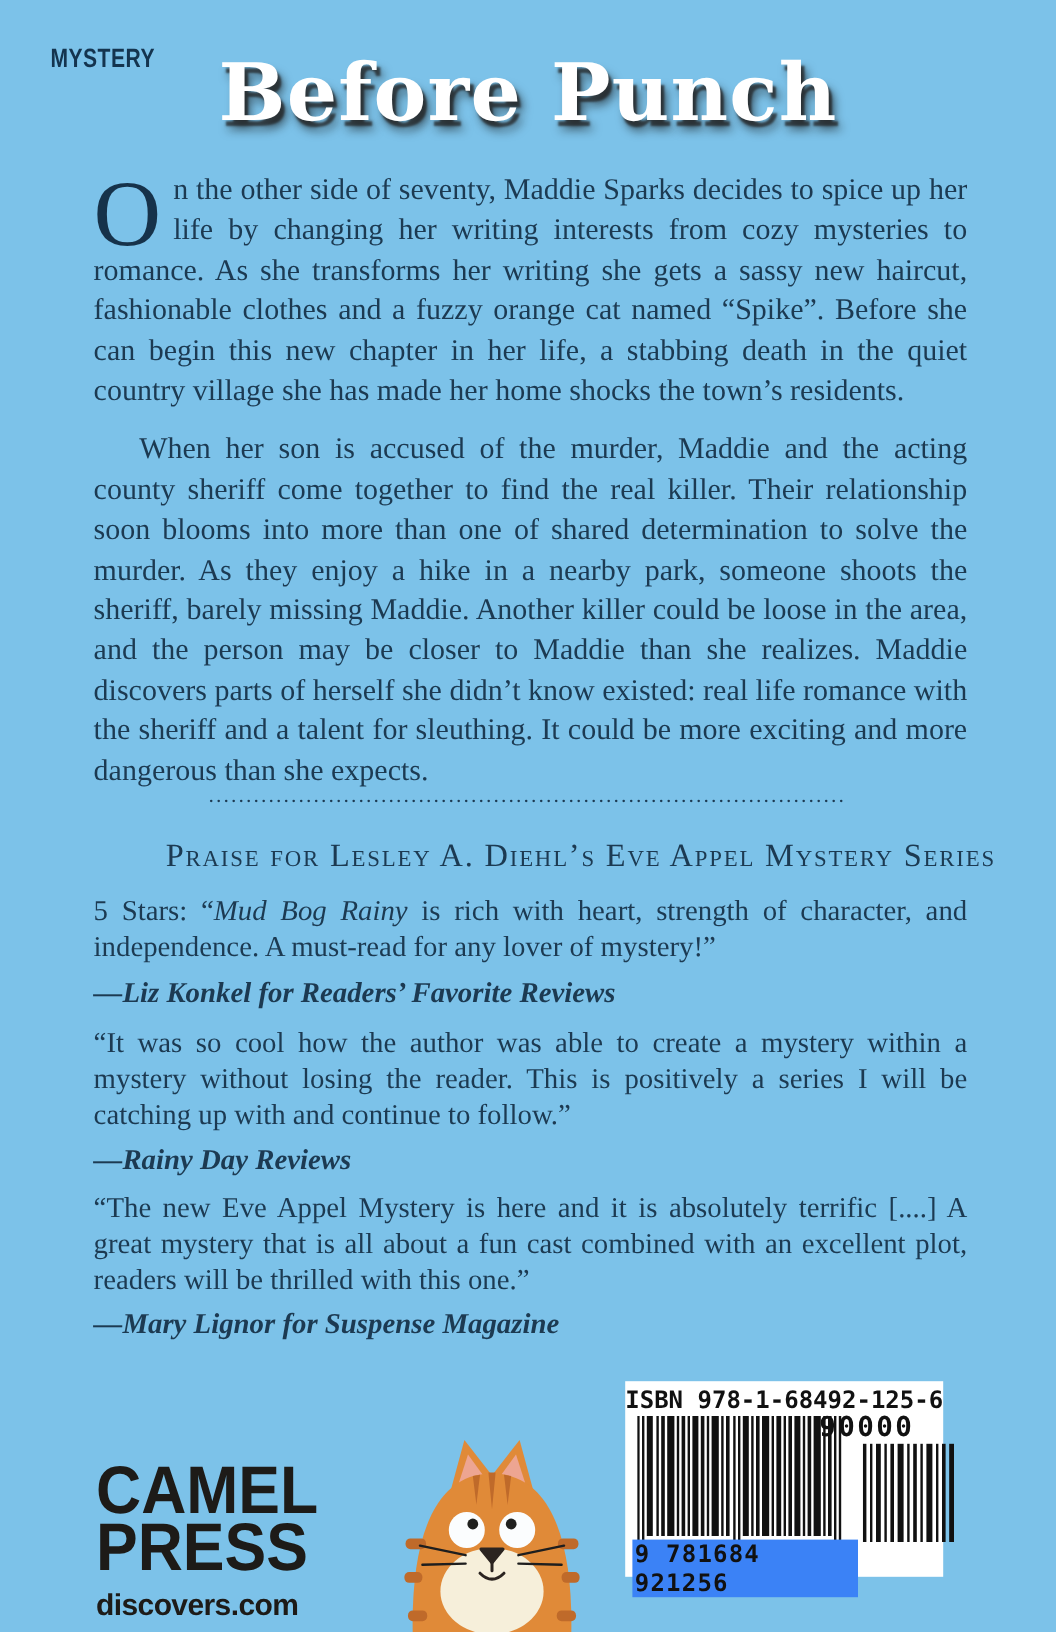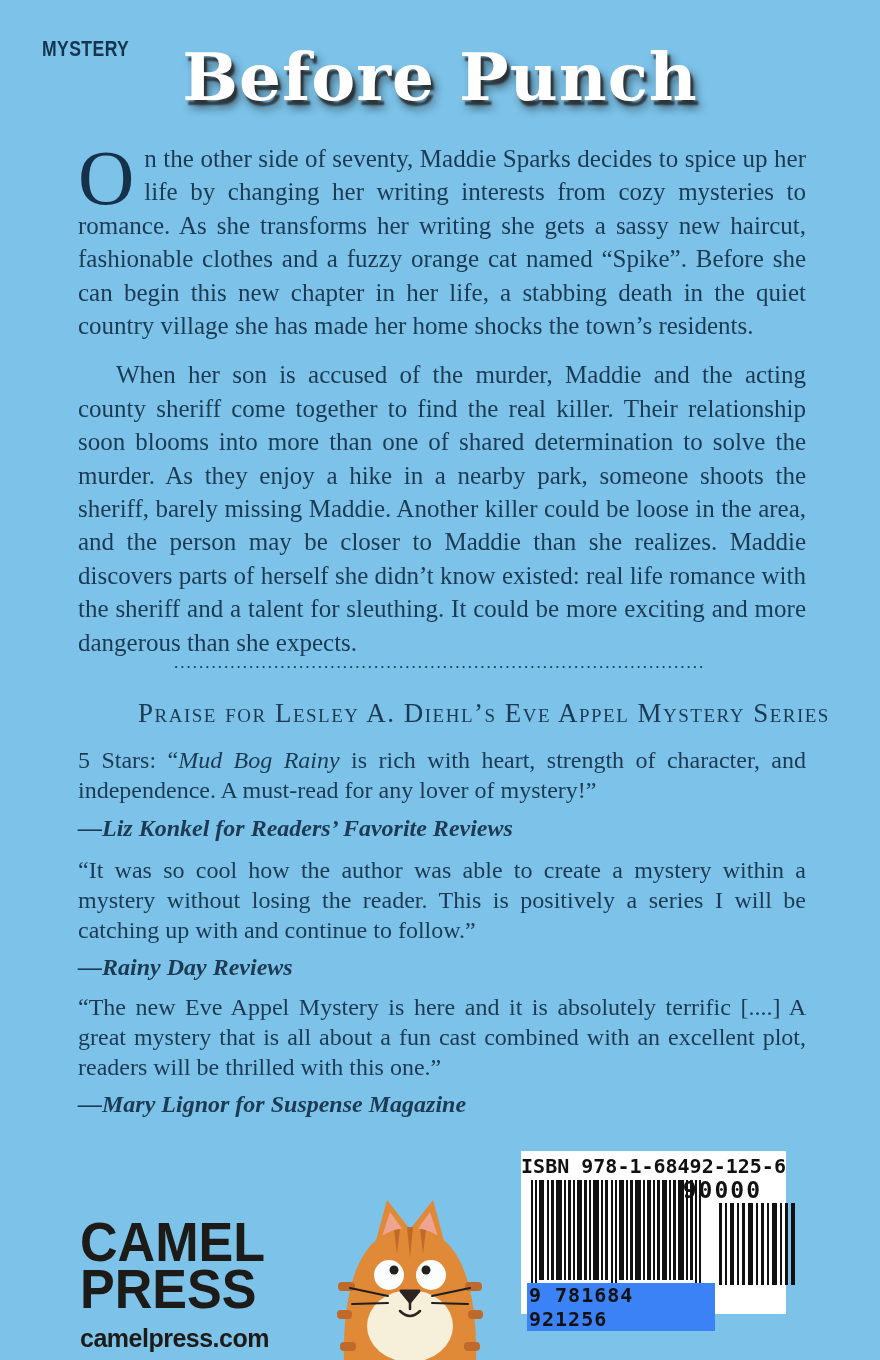--- a/index.html
+++ b/index.html
@@ -128,21 +128,21 @@
   </div>
 
   <div class="review" id="review2">
     <div>“It was so cool how the author was able to create a mystery within a mystery without losing the reader. This is positively a series I will be catching up with and continue to follow.”</div>
     <div class="attribution">—Rainy Day Reviews</div>
   </div>
 
   <div class="logo">
     <div class="name">CAMEL</div>
     <div class="name">PRESS</div>
-    <div class="site">camelpress.com</div>
+    <div class="site">discovers.com</div>
   </div>
 
   <svg class="cat" viewBox="0 0 152 170" width="152" height="170">
 
     <polygon points="40,54 53,6 78,38" fill="#e08a38"></polygon>
     <polygon points="47,46 56,18 69,36" fill="#eda592"></polygon>
     <polygon points="112,54 99,6 74,38" fill="#e08a38"></polygon>
     <polygon points="105,46 96,18 83,36" fill="#eda592"></polygon>
 
     <path d="M10,170 C8,92 26,34 76,34 C126,34 144,92 142,170 Z" fill="#e08a38"></path>

